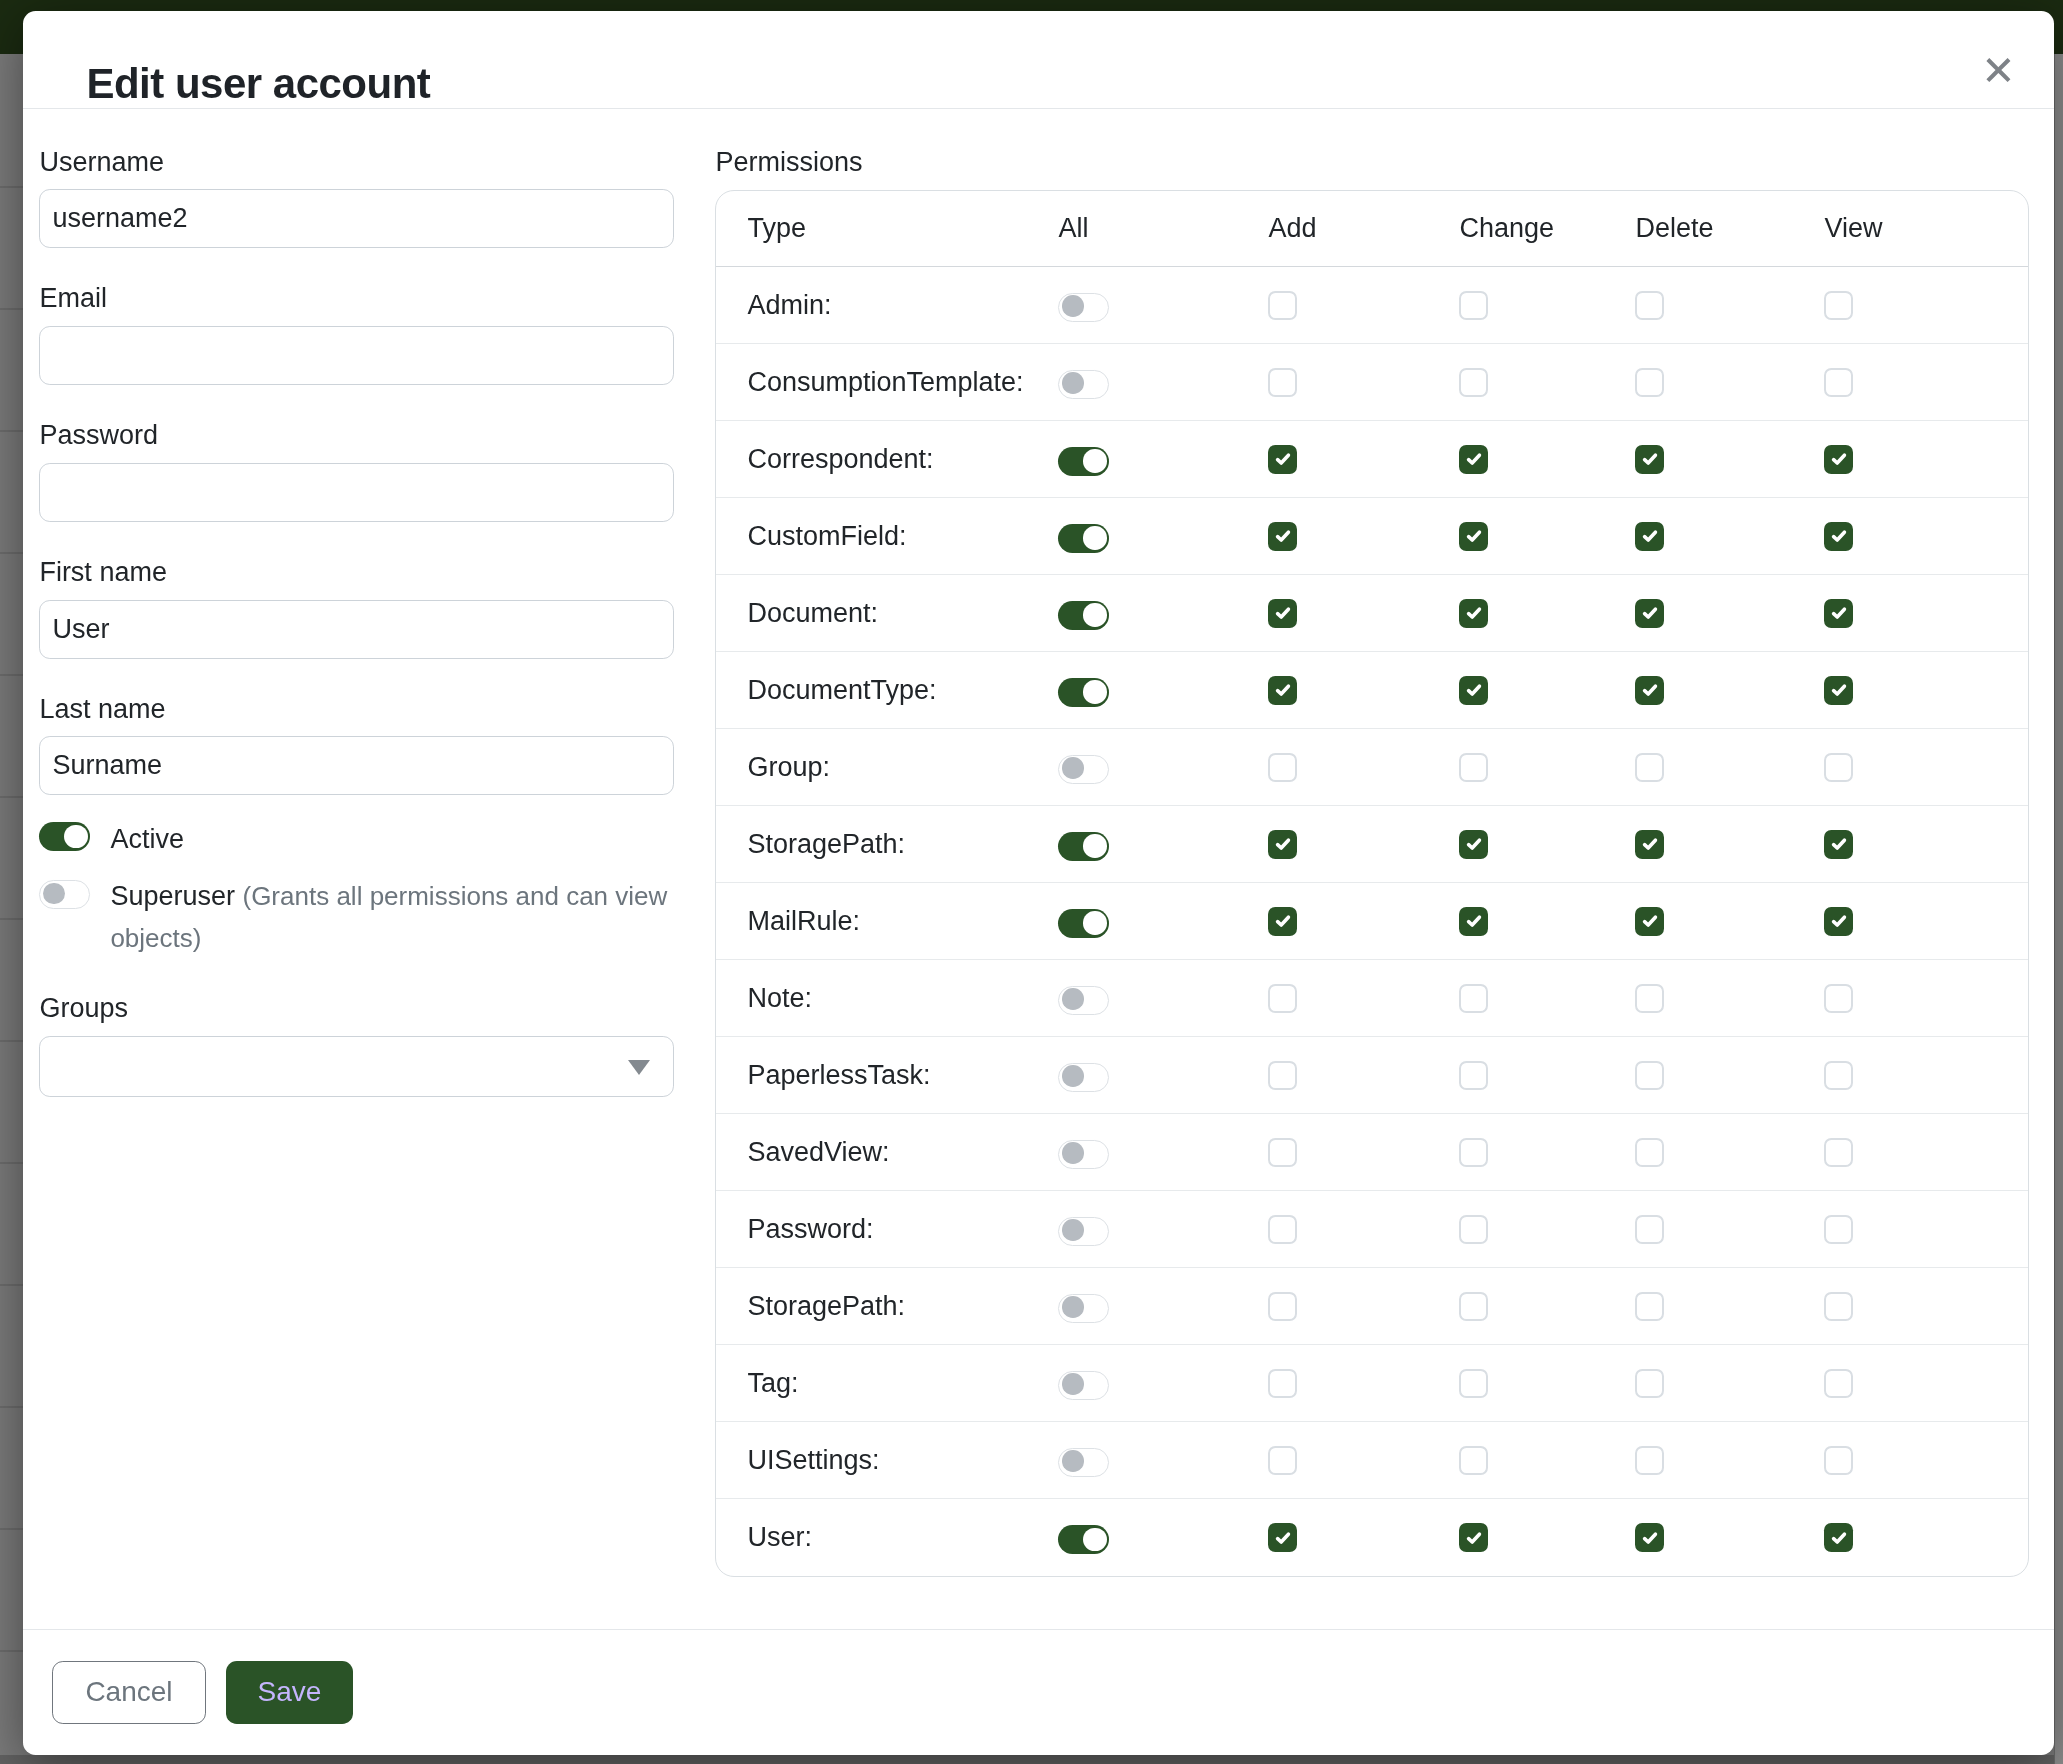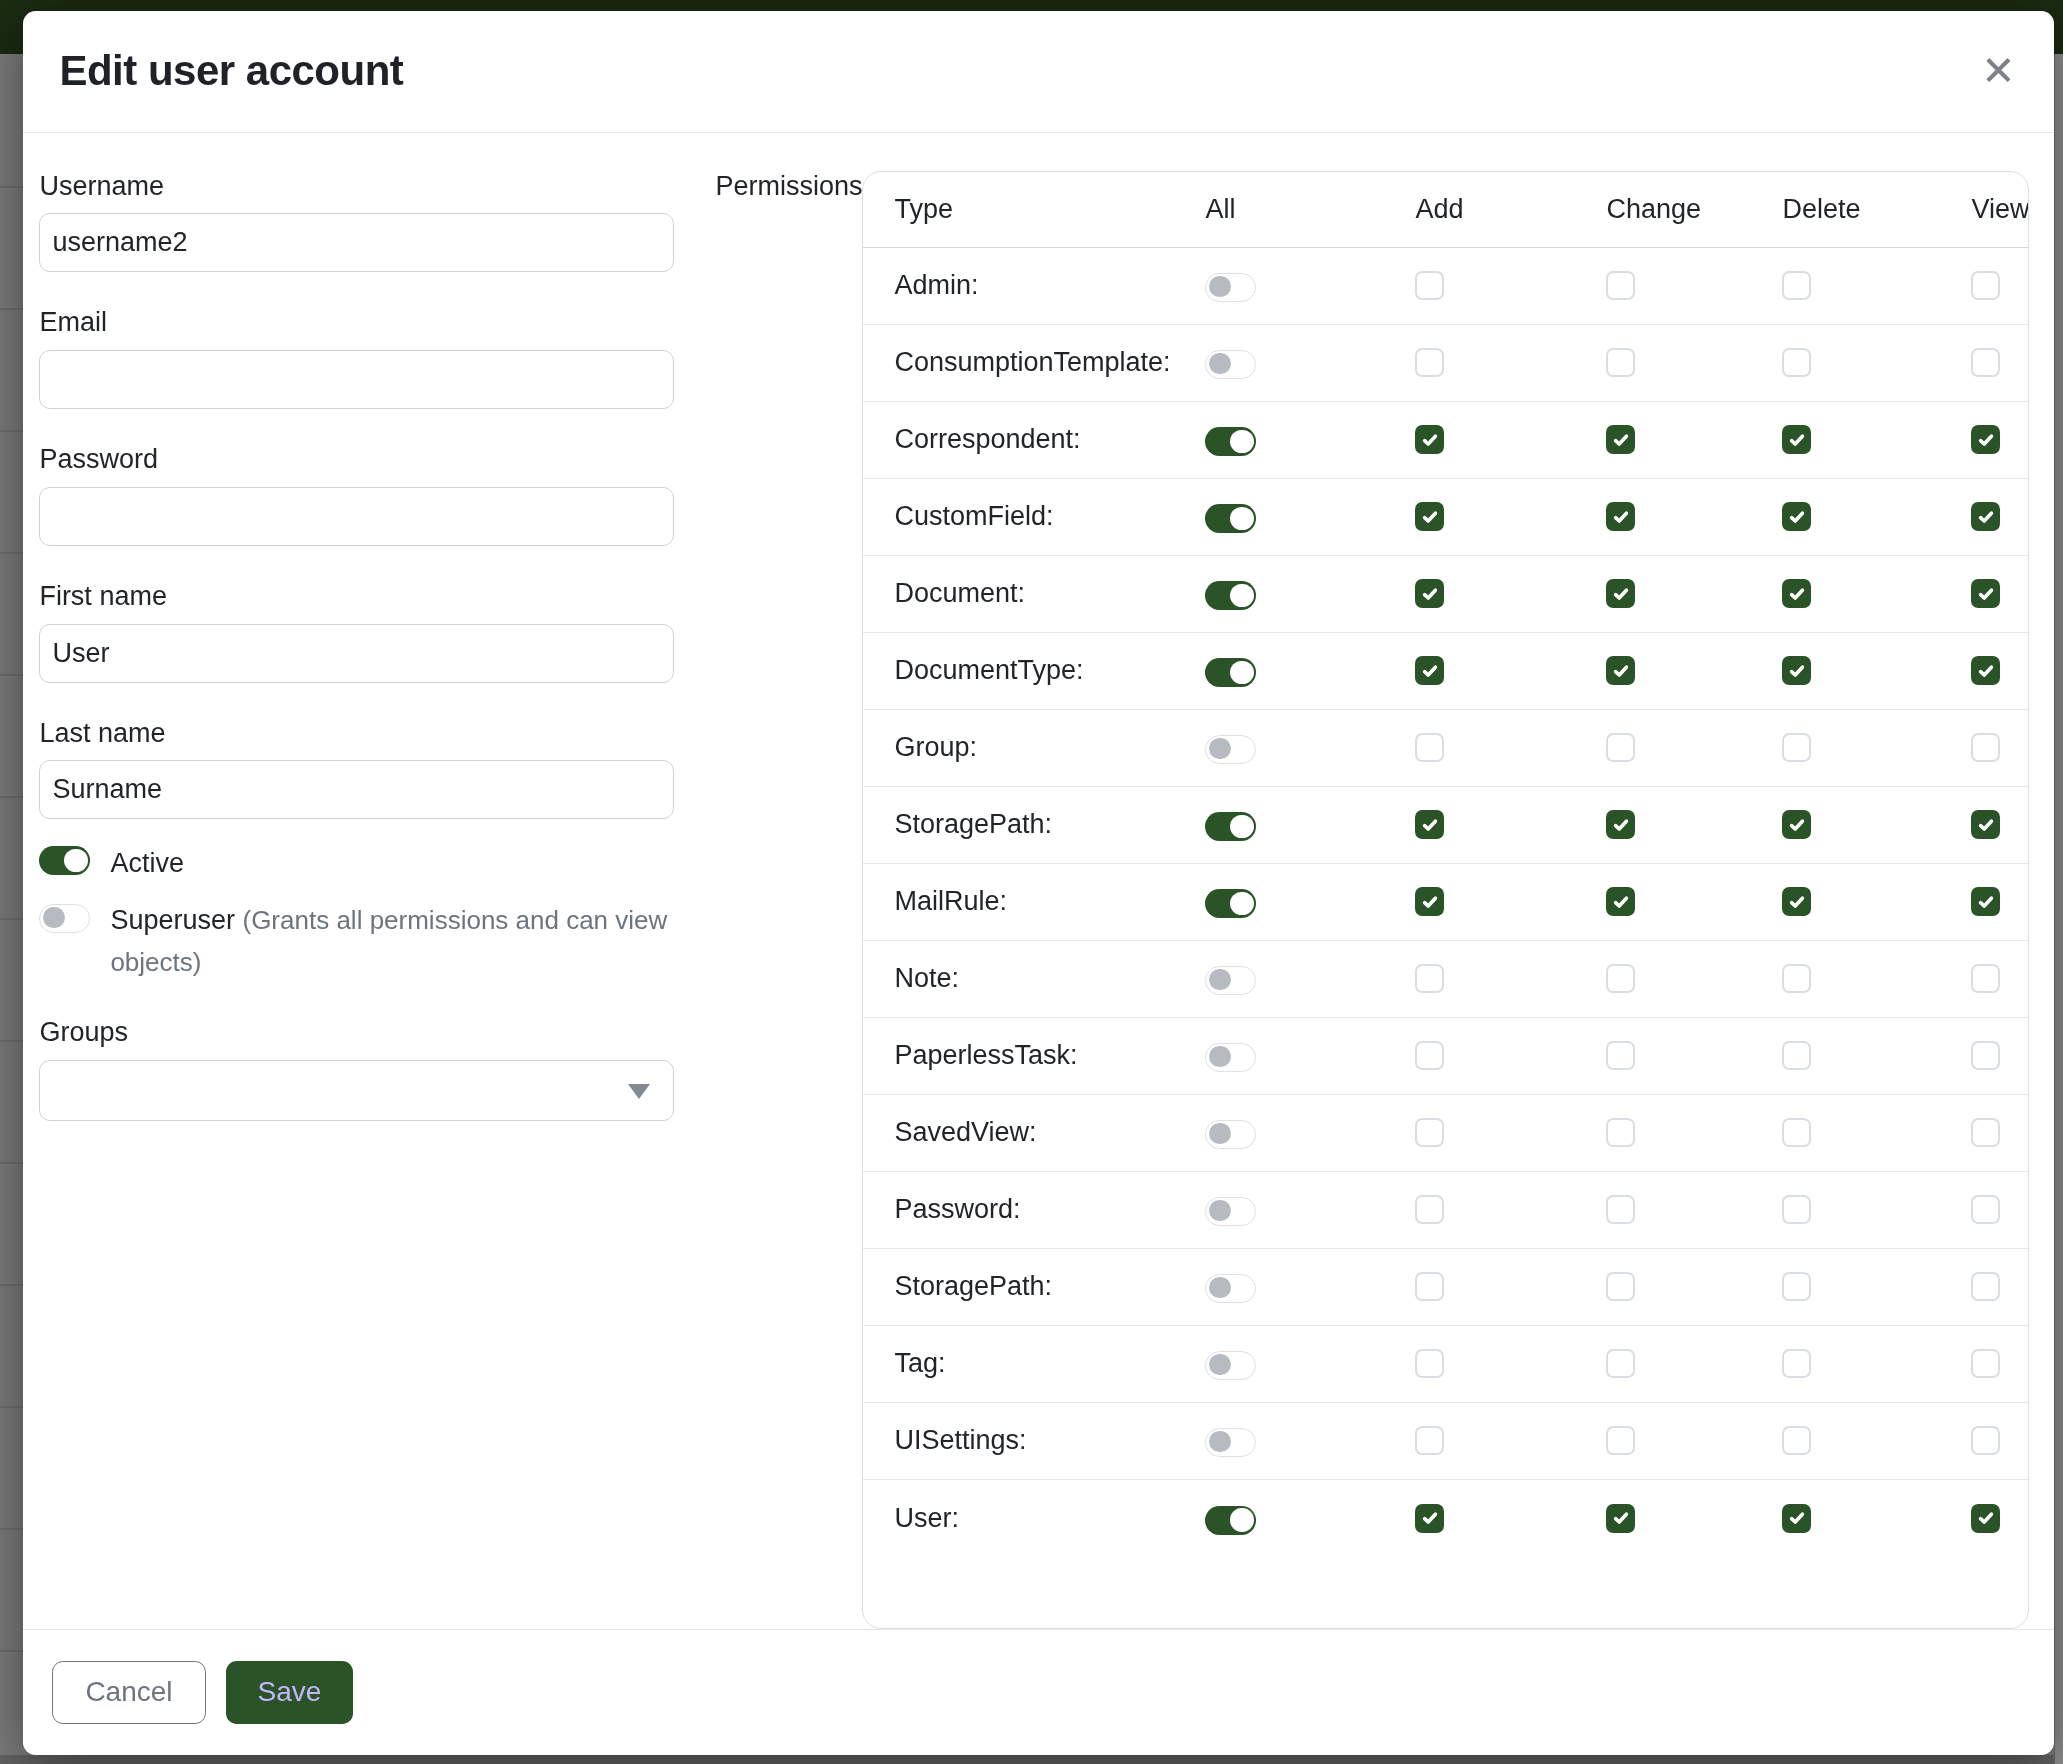--- a/index.html
+++ b/index.html
@@ -23,22 +23,22 @@
   .bg-rows{position:absolute;inset:0;
     background:repeating-linear-gradient(180deg,transparent 0 120px,#6e6e6e 120px 122px);
     background-position:0 66px;}
   .top-band{position:absolute;left:0;top:0;right:0;height:54px;background:var(--topband)}
   .scroll-strip{position:absolute;right:0;top:54px;width:9px;bottom:0;background:#8f8f8f;border-left:1.8px solid #6d6d6d}
   .bottom-strip{position:absolute;left:0;right:9px;bottom:0;height:9px;background:#636363}
 
   
   .modal{position:absolute;left:23.4px;top:10.8px;width:2031px;height:1744px;background:#fff;
     border-radius:12.6px;box-shadow:0 10.8px 54px rgba(0,0,0,.45);display:flex;flex-direction:column}
-  .modal-header{position:relative;height:122px;flex:none;border-bottom:1.8px solid #e4e7ea;
-    display:flex;align-items:center;padding:0 36px}
+  .modal-header{position:relative;height:98px;flex:none;border-bottom:1.8px solid #e4e7ea;
+    display:flex;align-items:flex-end;padding:0 63px}
   .modal-title{font-size:42px;font-weight:700;letter-spacing:-0.5px;color:#1f2328}
   .close-btn{position:absolute;right:27px;top:31px;width:58px;height:58px;border:none;background:none;
     font-size:41px;line-height:58px;text-align:center;color:#7e8287;cursor:pointer;font-weight:400}
 
   .modal-body{flex:1;display:flex;padding:38px 25px 0 16px;min-height:0}
 
   
   .left-col{width:635px;flex:none;margin-right:41px}
   .field{margin-bottom:35px}
   .field-label{display:block;font-size:27px;margin-bottom:11.7px;color:var(--text)}
@@ -54,21 +54,21 @@
   .toggle.off .knob{width:21.6px;height:21.6px;top:1.8px;left:2.7px;background:#b6bbc1}
   .toggle-text{margin-left:20px;font-size:27px;line-height:1.55}
   .hint-text{color:var(--muted);font-size:26px}
   .groups-field{margin-top:33px}
   .select-box{position:relative;height:61px;border:1.8px solid var(--input-border);border-radius:10.8px;background:#fff;cursor:pointer}
   .select-value{line-height:58px;padding:0 20px;font-size:27px}
   .caret{position:absolute;right:23.4px;top:23.4px;width:0;height:0;
     border-left:11.7px solid transparent;border-right:11.7px solid transparent;border-top:15.3px solid #848a90}
 
   
-  .right-col{flex:1;display:flex;flex-direction:row;min-width:0}
+  .right-col{flex:1;display:flex;flex-direction:column;min-width:0}
   .perm-label{font-size:27px;margin-bottom:12.6px}
   .perm-table{border:1.8px solid #dadfe3;border-radius:19px;background:#fff;overflow:hidden}
   .perm-grid{display:grid;grid-template-columns:342px 210px 191px 176px 189px 1fr;align-items:center}
   .perm-head{height:76px;border-bottom:1.8px solid #d4d8dc;font-size:27px}
   .perm-row{height:77px;border-bottom:1.8px solid #e7eaec;font-size:27px}
   .perm-row:last-child{border-bottom:none}
   .type-cell,.head-type{padding-left:31px}
   .cb{width:29px;height:29px;border-radius:7.2px;cursor:pointer}
   .cb.off{border:2.7px solid #d9dee3;background:#fff}
   .cb.on{background:var(--accent);display:flex;align-items:center;justify-content:center}

